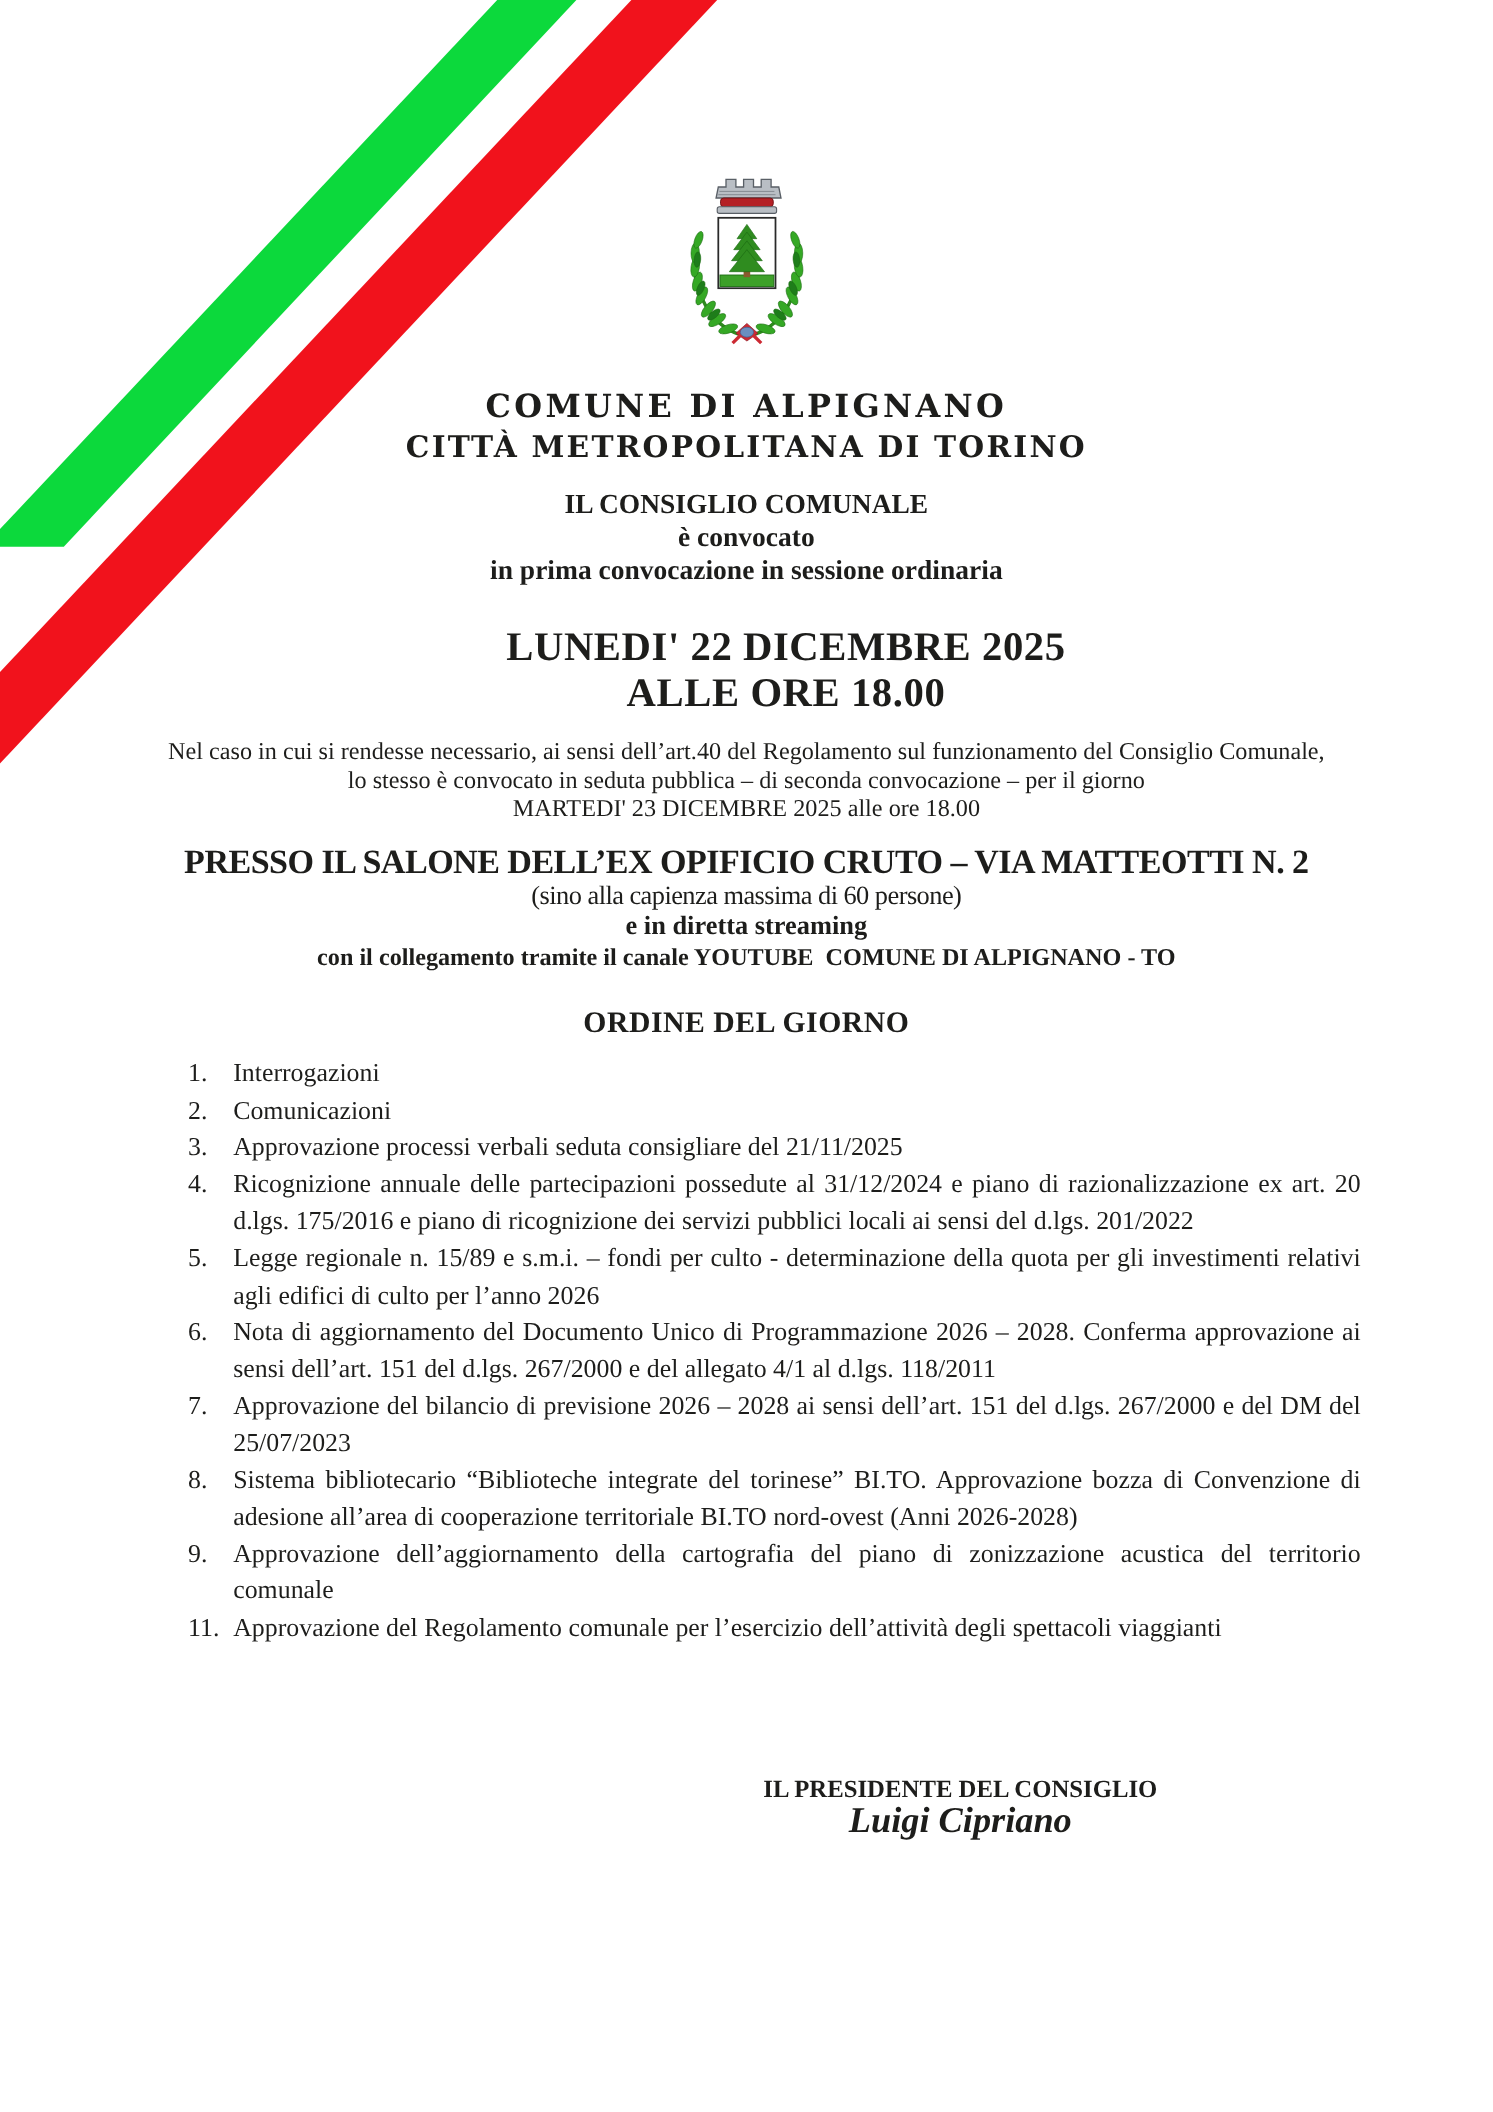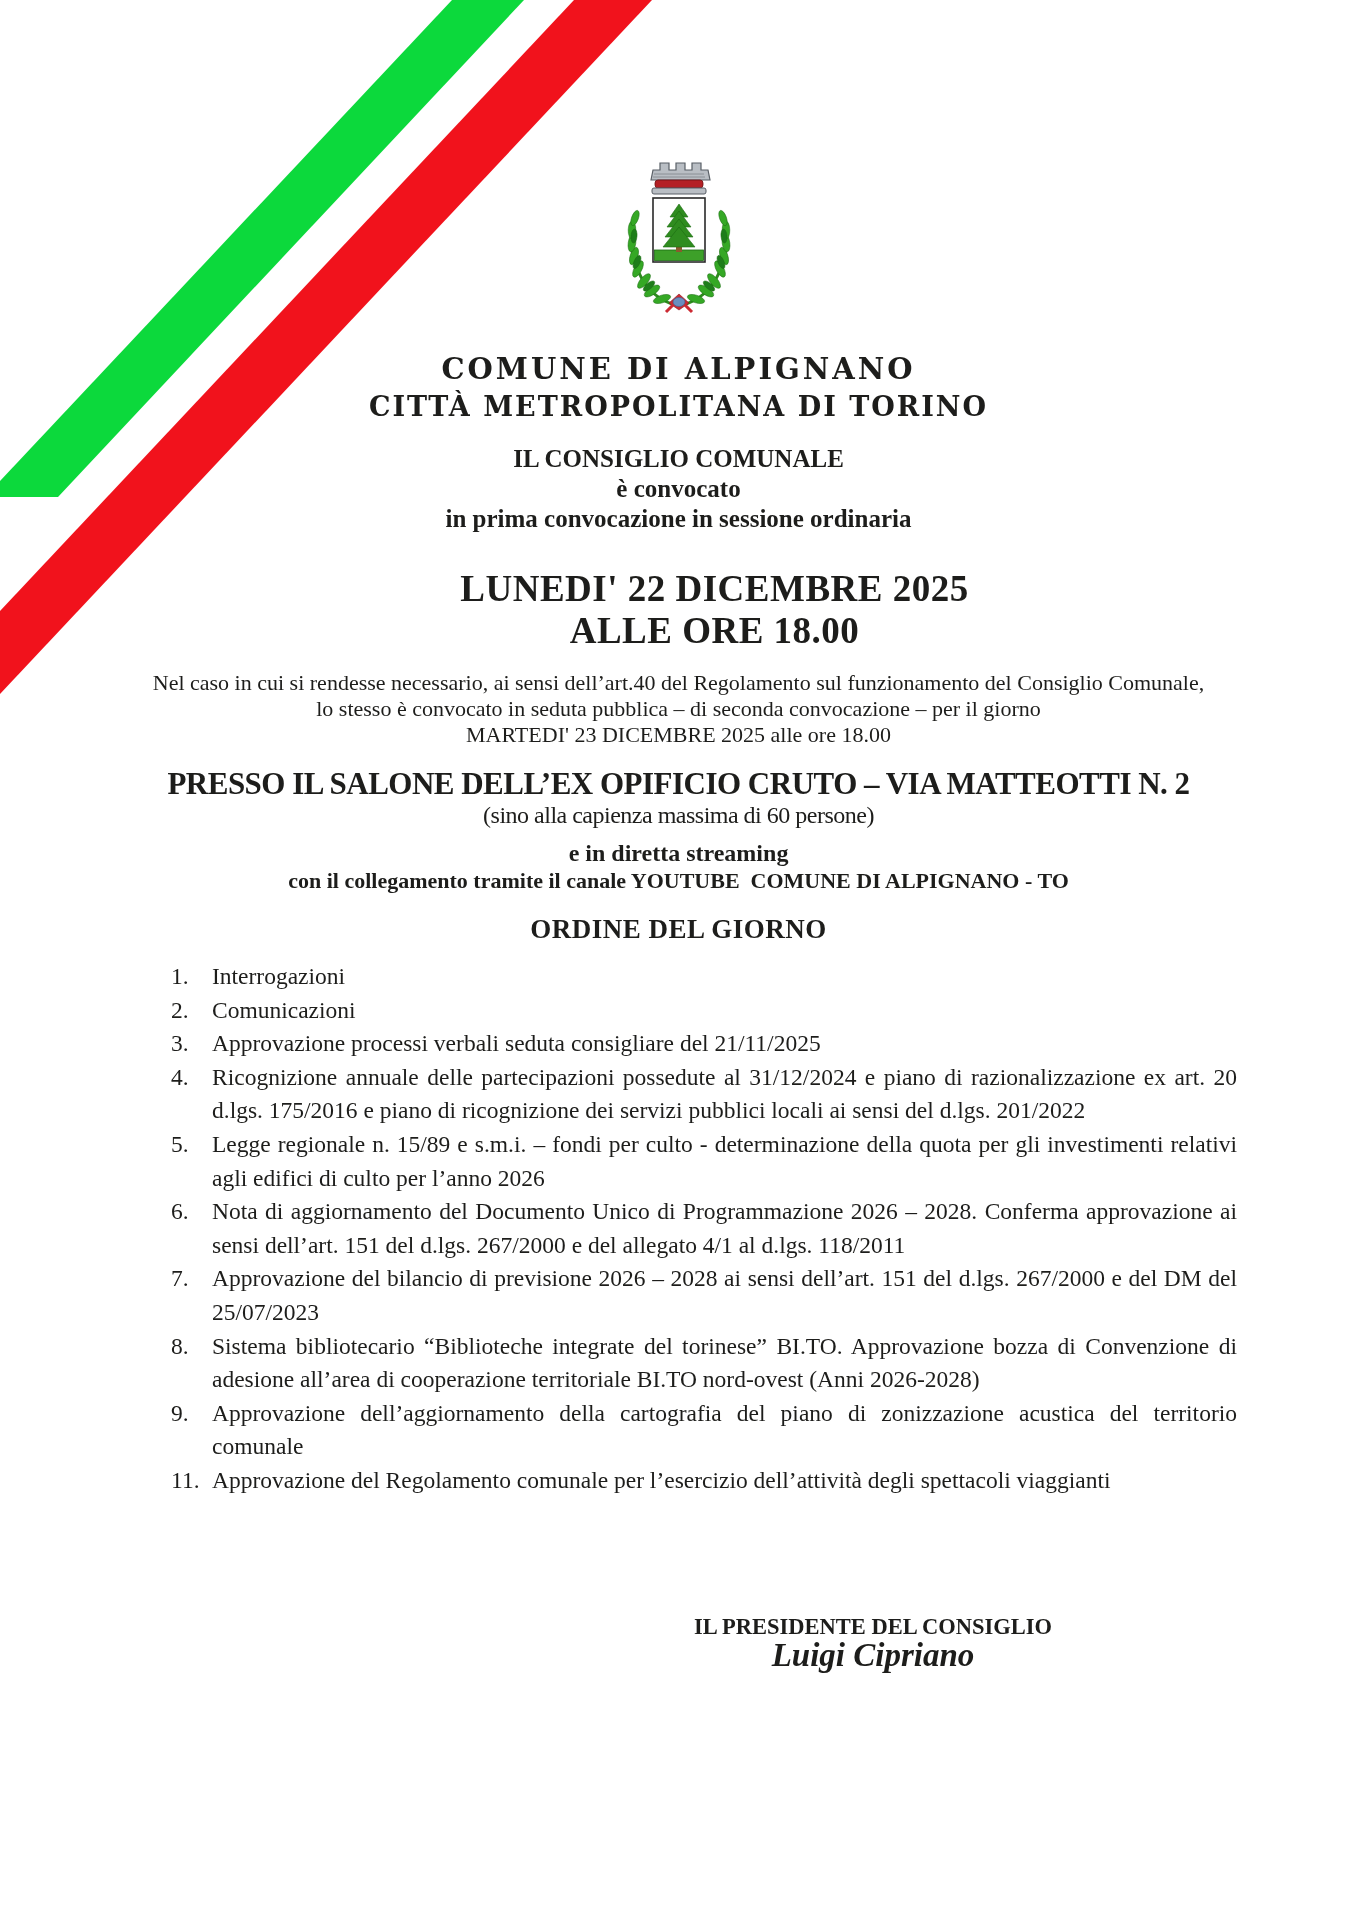--- a/index.html
+++ b/index.html
@@ -10,21 +10,21 @@
   #crest-wrap{position:absolute;top:156px;left:0;width:100%;display:flex;justify-content:center;}
   #muni{top:350px;font-family:"DejaVu Serif", serif;font-weight:bold;line-height:38px;}
   .muni-line1{font-size:29px;letter-spacing:3px;}
   .muni-line2{font-size:27px;letter-spacing:2px;}
   #consiglio{top:444px;font-weight:bold;font-size:25px;line-height:30px;}
   #dates{top:568px;font-weight:bold;font-size:37px;line-height:42px;letter-spacing:0.5px;margin-left:36px;}
   #secondconv{top:670px;font-size:22px;line-height:26px;}
   #venue{top:766px;}
   .venue-line1{font-size:31px;font-weight:bold;line-height:36px;letter-spacing:-0.5px;}
   .venue-line2{font-size:24px;line-height:27px;letter-spacing:-0.5px;}
-  .venue-line3{font-size:24px;font-weight:bold;line-height:27px;margin-top:11px;}
+  .venue-line3{font-size:24px;font-weight:bold;line-height:27px;}
   .venue-line4{font-size:22px;font-weight:bold;line-height:27px;white-space:pre-wrap;}
   #agenda-title{top:914px;font-weight:bold;font-size:27px;letter-spacing:0.5px;text-align:center;}
   #agenda-list{position:absolute;top:960px;left:171px;width:1066px;font-size:23.5px;}
   .agenda-row{display:flex;line-height:33.6px;}
   .agenda-num{flex:0 0 41px;}
   .agenda-text{flex:1;text-align:justify;}
   #signature{position:absolute;top:1612px;left:553px;width:640px;text-align:center;line-height:29px;}
   .sig-role{font-weight:bold;font-size:22.5px;}
   .sig-name{font-weight:bold;font-style:italic;font-size:33px;}
 </style>

